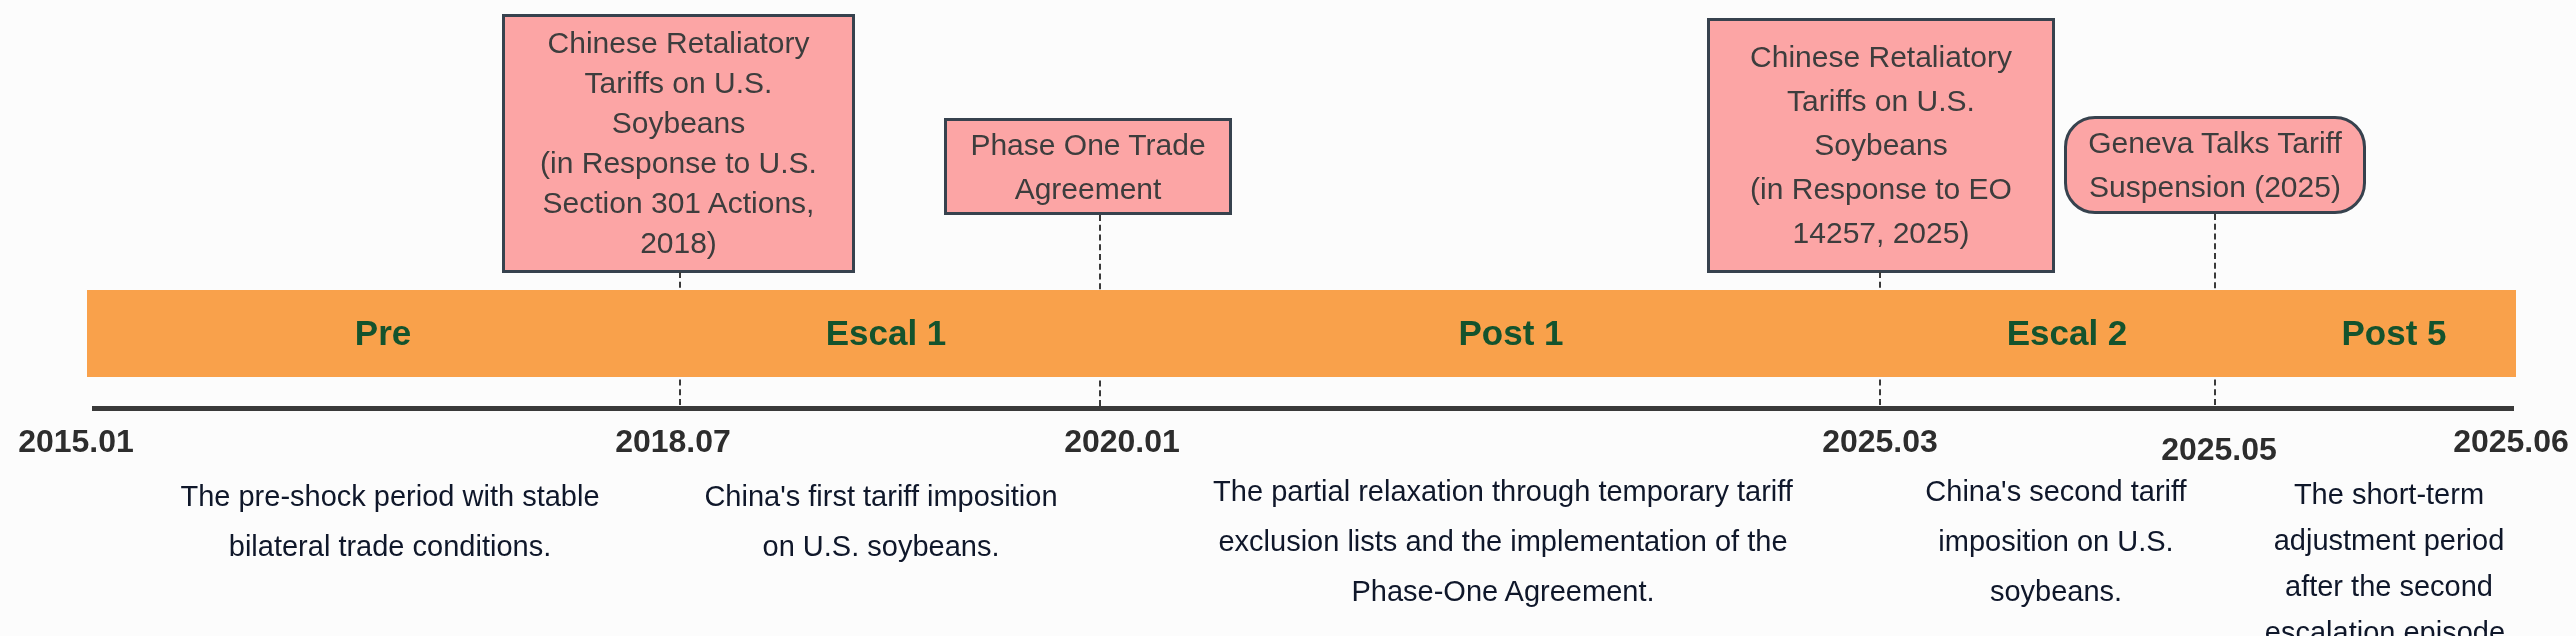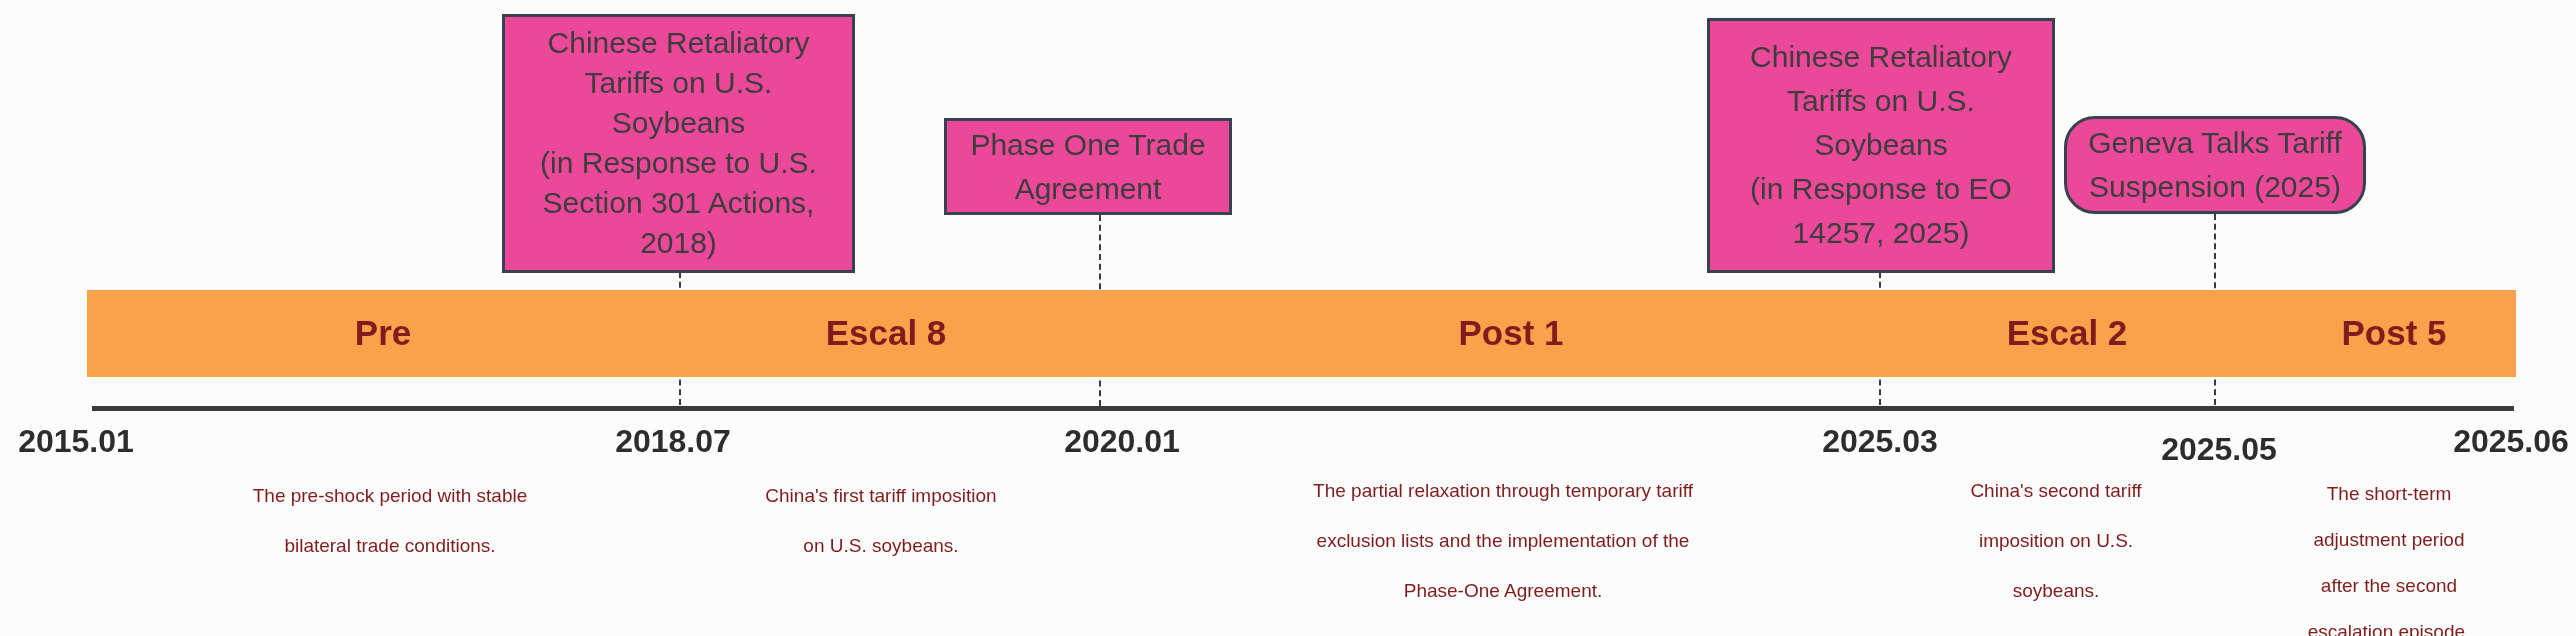--- a/index.html
+++ b/index.html
@@ -7,21 +7,21 @@
     position: relative;
     width: 2576px;
     height: 637px;
     background: #FCFCFC;
     font-family: "Liberation Sans", sans-serif;
     overflow: hidden;
   }
   .callout {
     position: absolute;
     box-sizing: border-box;
-    background: #ec4899;
+    background: #fca5a5;
     border: 3.2px solid #37424E;
     display: flex;
     align-items: center;
     justify-content: center;
     text-align: center;
     white-space: pre-line;
     color: #3D3D3D;
     font-size: 30px;
     padding: 0 6.4px;
   }
@@ -37,21 +37,21 @@
     left: 87px; top: 290px;
     width: 2429px; height: 87px;
     background: #F9A14B;
   }
   .period-label {
     position: absolute;
     top: 333px;
     transform: translate(-50%, -50%);
     font-weight: bold;
     font-size: 35px;
-    color: #7f1d1d;
+    color: #14532d;
     white-space: nowrap;
     text-align: center;
   }
   #axis {
     position: absolute;
     left: 92px; top: 406px;
     width: 2422px; height: 4.8px;
     background: #3A3A3A;
   }
   .tick {
@@ -61,23 +61,23 @@
     font-weight: bold;
     font-size: 32px;
     color: #2D2D2D;
     white-space: nowrap;
   }
   .desc {
     position: absolute;
     transform: translateX(-50%);
     text-align: center;
     white-space: pre-line;
-    font-size: 19px;
+    font-size: 29px;
     line-height: 50px;
-    color: #7f1d1d;
+    color: #0f172a;
   }
 </style>
 </head>
 <body>
 
 <div id="figure">
 
   <div class="callout lh50" style="left:502px; top:13.6px; width:353px; height:259px;">
     <span>Chinese Retaliatory
 Tariffs on U.S.
@@ -106,21 +106,21 @@
   </div>
 
   <div class="connector" style="left:679px; top:272px; height:133px;"></div>
   <div class="connector" style="left:1099px; top:215px; height:191px;"></div>
   <div class="connector" style="left:1879px; top:272px; height:133px;"></div>
   <div class="connector" style="left:2214px; top:214px; height:191px;"></div>
 
   <div id="bar"></div>
 
   <div class="period-label" style="left:383px;">Pre</div>
-  <div class="period-label" style="left:886px;">Escal 8</div>
+  <div class="period-label" style="left:886px;">Escal 1</div>
   <div class="period-label" style="left:1511px;">Post 1</div>
   <div class="period-label" style="left:2067px;">Escal 2</div>
   <div class="period-label" style="left:2394px;">Post 5</div>
 
   <div id="axis"></div>
 
   <div class="tick" style="left:76px;">2015.01</div>
   <div class="tick" style="left:673px;">2018.07</div>
   <div class="tick" style="left:1103px;margin-left:19px;">2020.01</div>
   <div class="tick" style="left:1880px;">2025.03</div>

